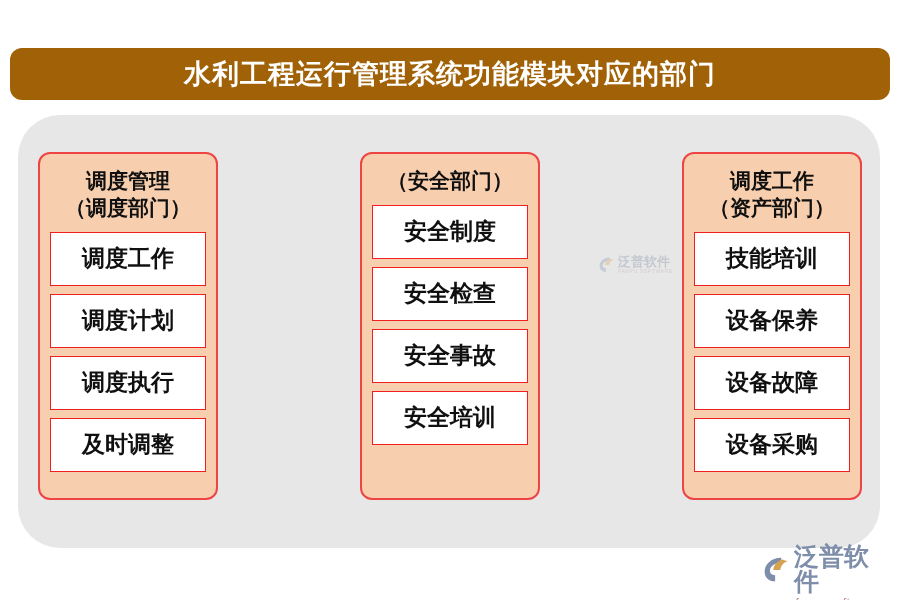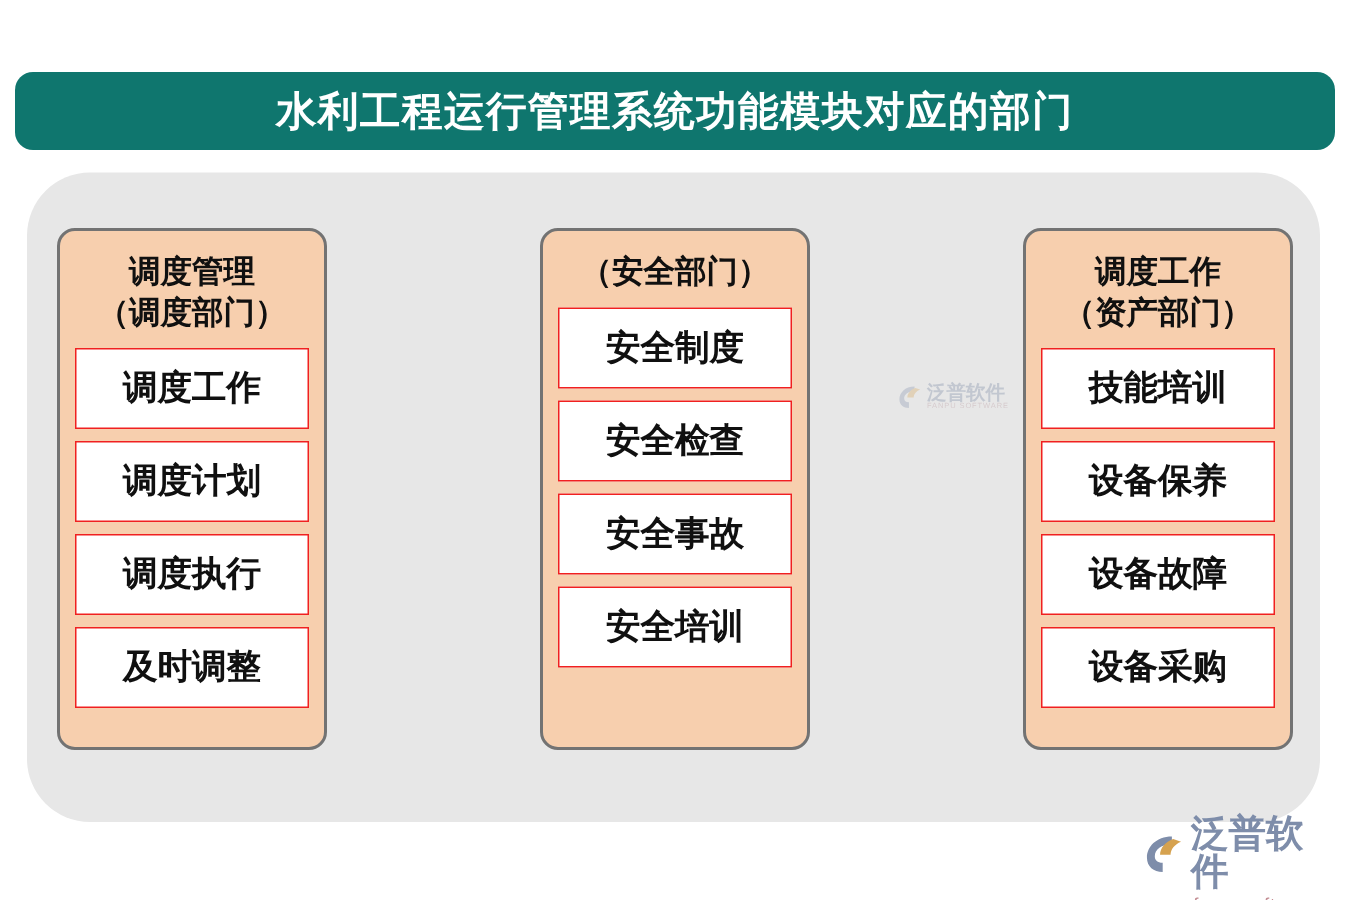--- a/index.html
+++ b/index.html
@@ -15,21 +15,21 @@
     position: relative;
   }
 
   
   .title-banner {
     position: absolute;
     left: 10px;
     top: 48px;
     width: 880px;
     height: 52px;
-    background: #0f766e;
+    background: #a16207;
     border-radius: 12px;
     display: flex;
     align-items: center;
     justify-content: center;
   }
   .title-text {
     color: #ffffff;
     font-size: 27px;
     font-weight: bold;
     letter-spacing: 1px;
@@ -56,21 +56,21 @@
     width: 824px;
     height: 348px;
     display: flex;
     justify-content: space-between;
   }
 
   .column {
     width: 180px;
     box-sizing: border-box;
     background: #f7cfae;
-    border: 2px solid #737373;
+    border: 2px solid #ef4444;
     border-radius: 12px;
     padding: 10px 10px 10px 10px;
     display: flex;
     flex-direction: column;
   }
 
   .col-header {
     text-align: center;
     font-size: 21px;
     font-weight: bold;

